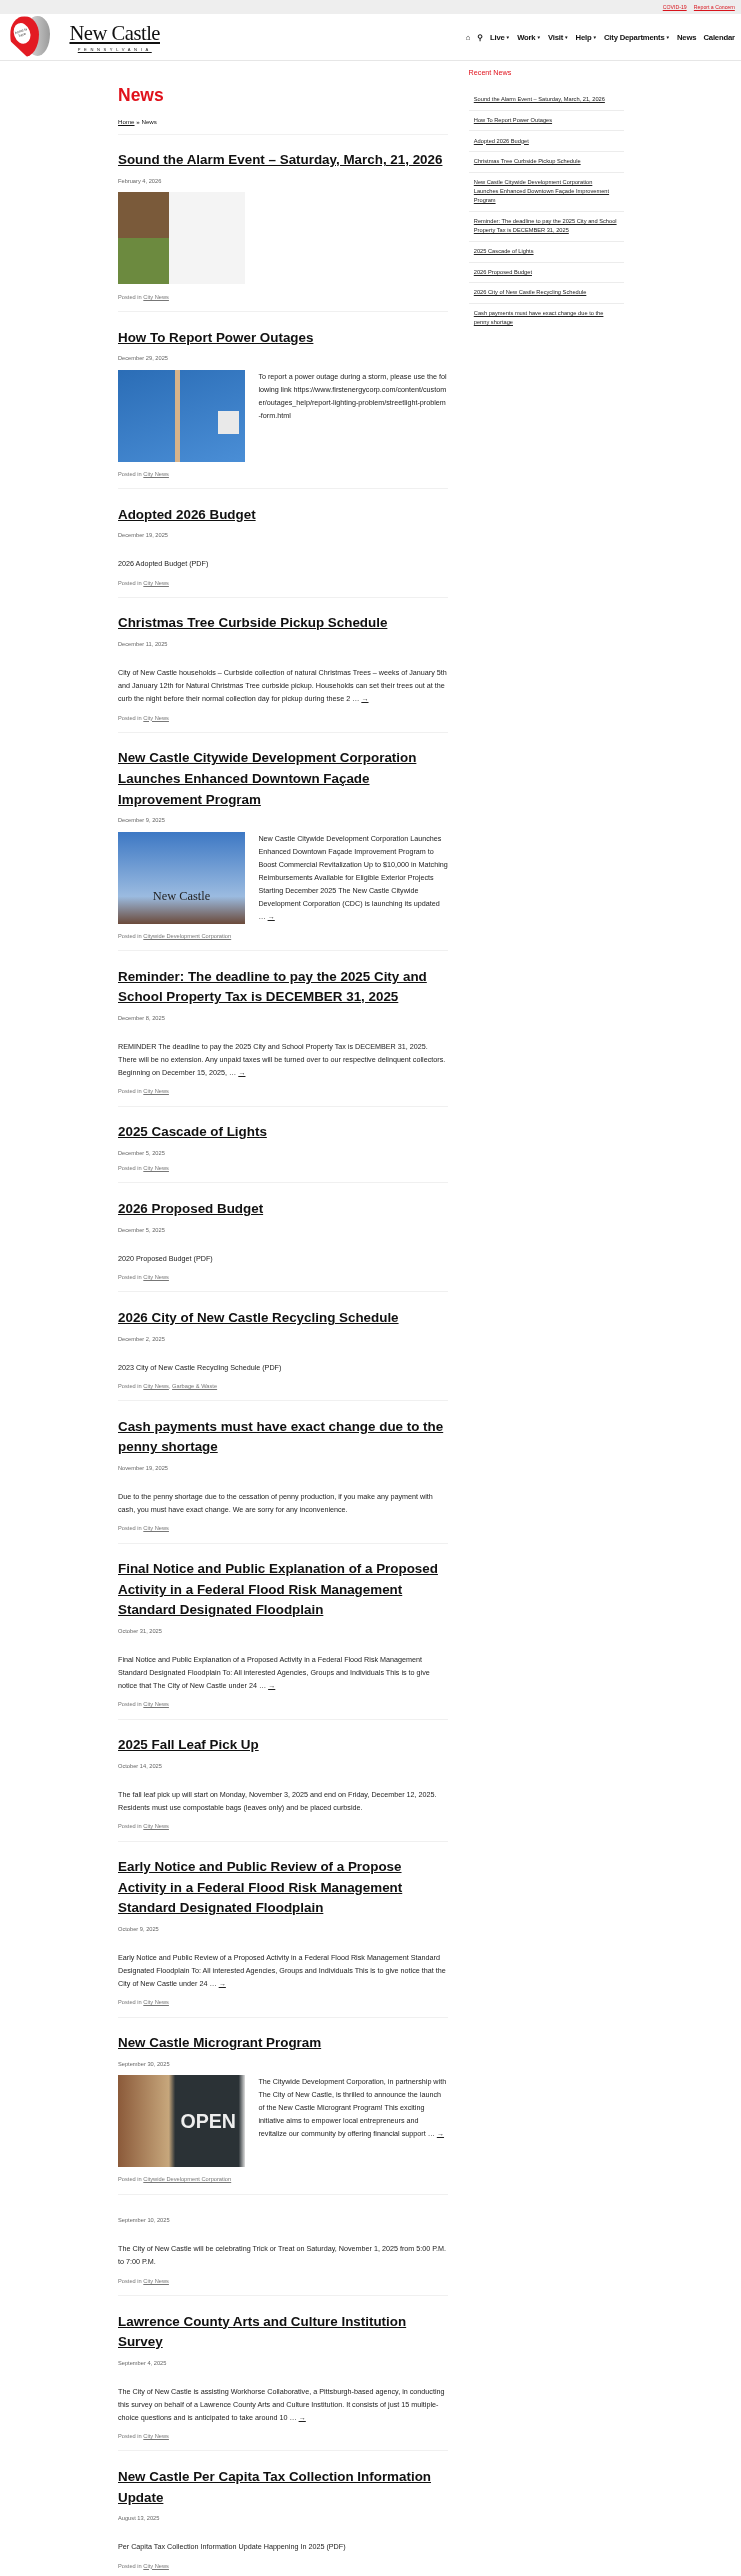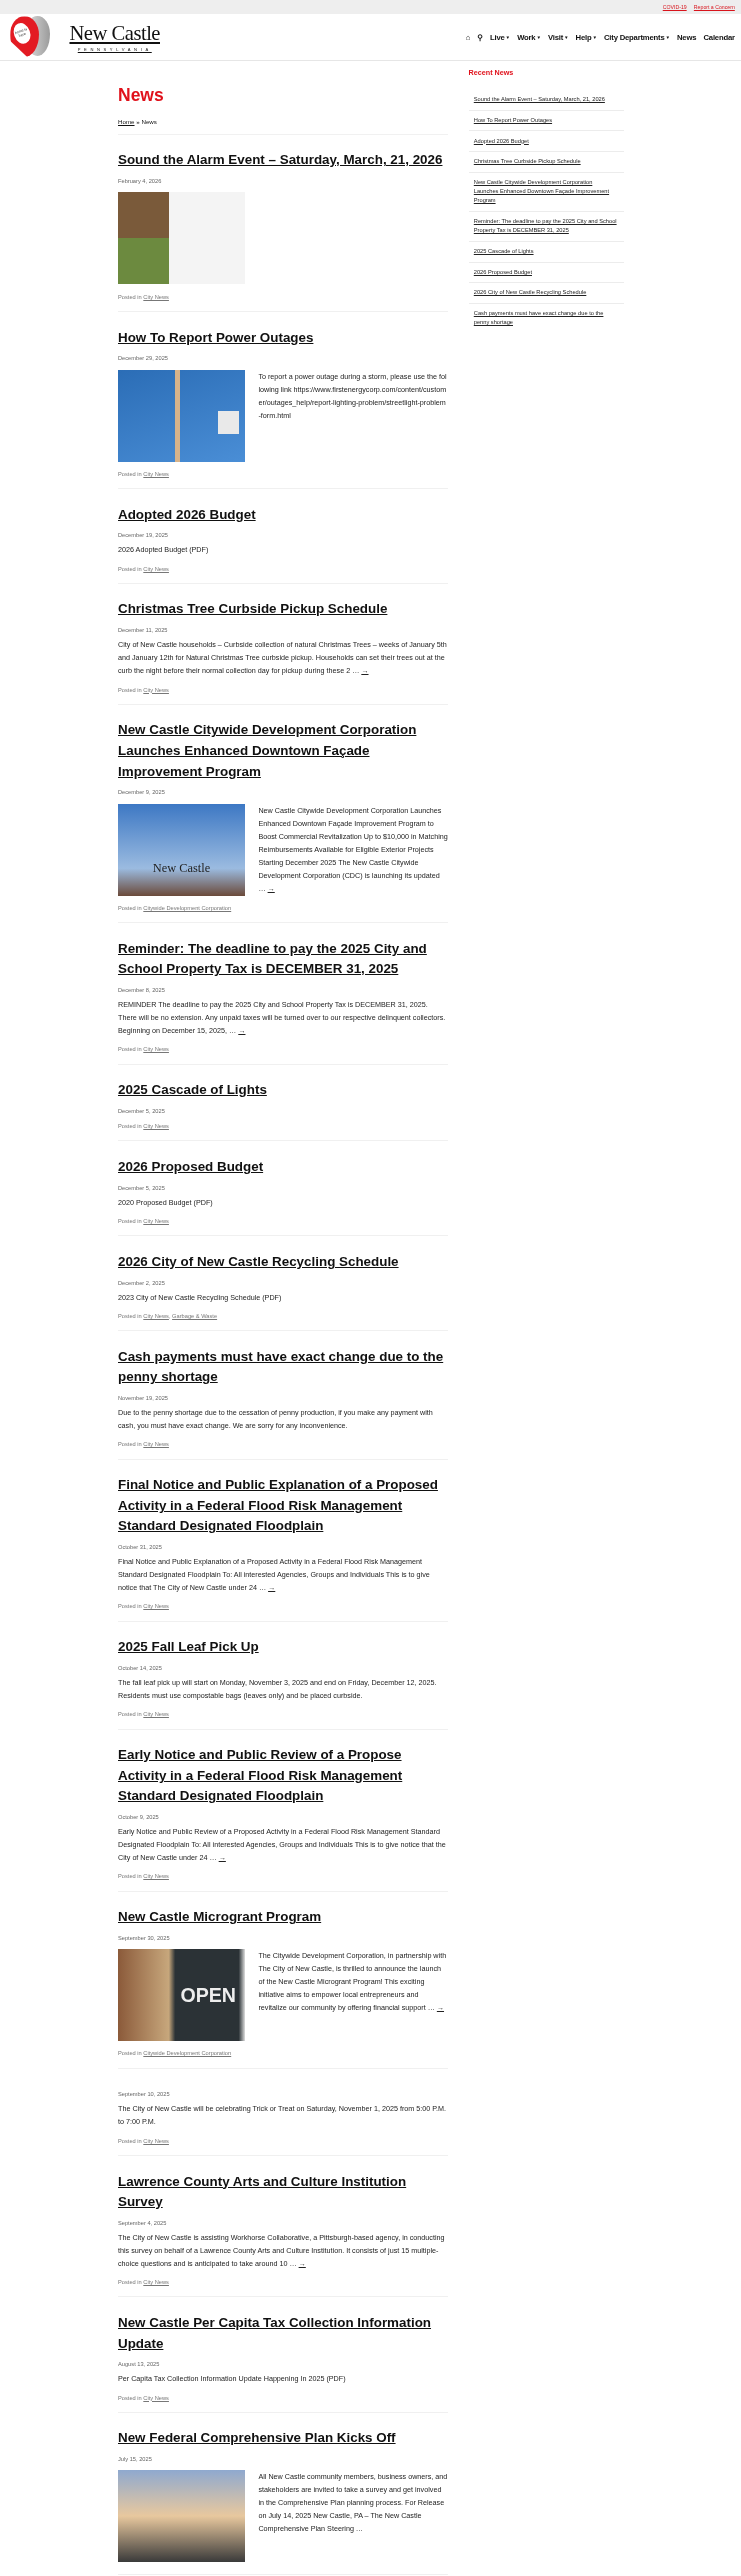--- a/index.html
+++ b/index.html
@@ -23,37 +23,37 @@
 .wrap{display:flex;padding:0 0 0 118px}
 .main{width:330px}
 .page-title{color:#e0111b;font-size:17.5px;font-weight:bold;margin-top:24px}
 .crumb{font-size:6.2px;margin-top:11.3px}
 .crumb a{text-decoration:underline}
 .crumb-rule{border-top:0.5px solid #f1f1f1;margin-top:9.3px;width:330px}
 .post{padding:15.5px 0 11.3px;border-bottom:0.5px solid #f0f0f0}
 .post h2{font-size:13.4px;line-height:20.6px;font-weight:bold}
 .post h2 a{text-decoration:underline}
 .post .date{font-size:5.7px;color:#666;margin-top:7.2px}
-.post .body{font-size:7.2px;line-height:13px;margin-top:5px;color:#222}
+.post .body{font-size:7.2px;line-height:13px;margin-top:19px;color:#222}
 .post .body .arrow{text-decoration:underline}
 .post .cat{font-size:5.7px;color:#777;margin-top:9.3px}
 .post .cat a{text-decoration:underline;color:#777}
 .fig{display:flex;gap:13.4px;margin-top:8.2px}
 .fig .img{flex:0 0 127px;height:92px}
 .fig .txt{font-size:7.2px;line-height:13px;color:#222}
 .img-alarm{width:77px !important;height:135px;flex:0 0 77px;background:linear-gradient(90deg,#7a5a3a 0 40%,#f4f4f4 40%);position:relative}
 .img-alarm::after{content:"";position:absolute;left:0;top:50%;width:40%;height:50%;background:#6c8a3f}
 .img-power{background:linear-gradient(160deg,#2b6db6,#4a8ed6);position:relative}
 .img-power::before{content:"";position:absolute;left:57px;top:0;width:5.2px;height:100%;background:#d7b38a}
 .img-power::after{content:"";position:absolute;right:6.2px;top:41px;width:20.6px;height:23px;background:#e9e9e9}
 .img-cdc{background:linear-gradient(180deg,#3d78c4 0,#9bbbe0 70%,#6b4a3a 100%);display:flex;align-items:flex-end;justify-content:center;padding-bottom:19.6px;font-family:"Liberation Serif",serif;font-size:12.4px;color:#222}
 .img-open{background:linear-gradient(90deg,#8b5a3a,#c7a77c 40%,#2b3236 45%,#2b3236 95%,#ddd);display:flex;align-items:center;justify-content:flex-end;padding-right:9px;color:#eee;font-size:19.6px;font-weight:bold}
 .img-plan{background:linear-gradient(180deg,#8fa9cf 0,#e8c89e 50%,#3a3a3a 100%)}
 .side{width:175px;margin-left:20.6px;padding-top:5.2px}
-.side h3{color:#e0111b;font-size:7.2px;font-weight:bold;margin-top:1px}
+.side h3{color:#e0111b;font-size:7.2px;font-weight:normal;margin-top:1px}
 .side ul{list-style:none;margin-top:13.4px;width:155px}
 .side li{padding:5.2px 5.2px;border-bottom:0.5px solid #ececec;font-size:5.7px;line-height:9.3px}
 .side li a{text-decoration:underline;color:#222}
 .side li:last-child{border-bottom:none}
 </style>
 </head>
 <body>
 
 <div class="topbar">
   <a href="#">COVID-19</a>

